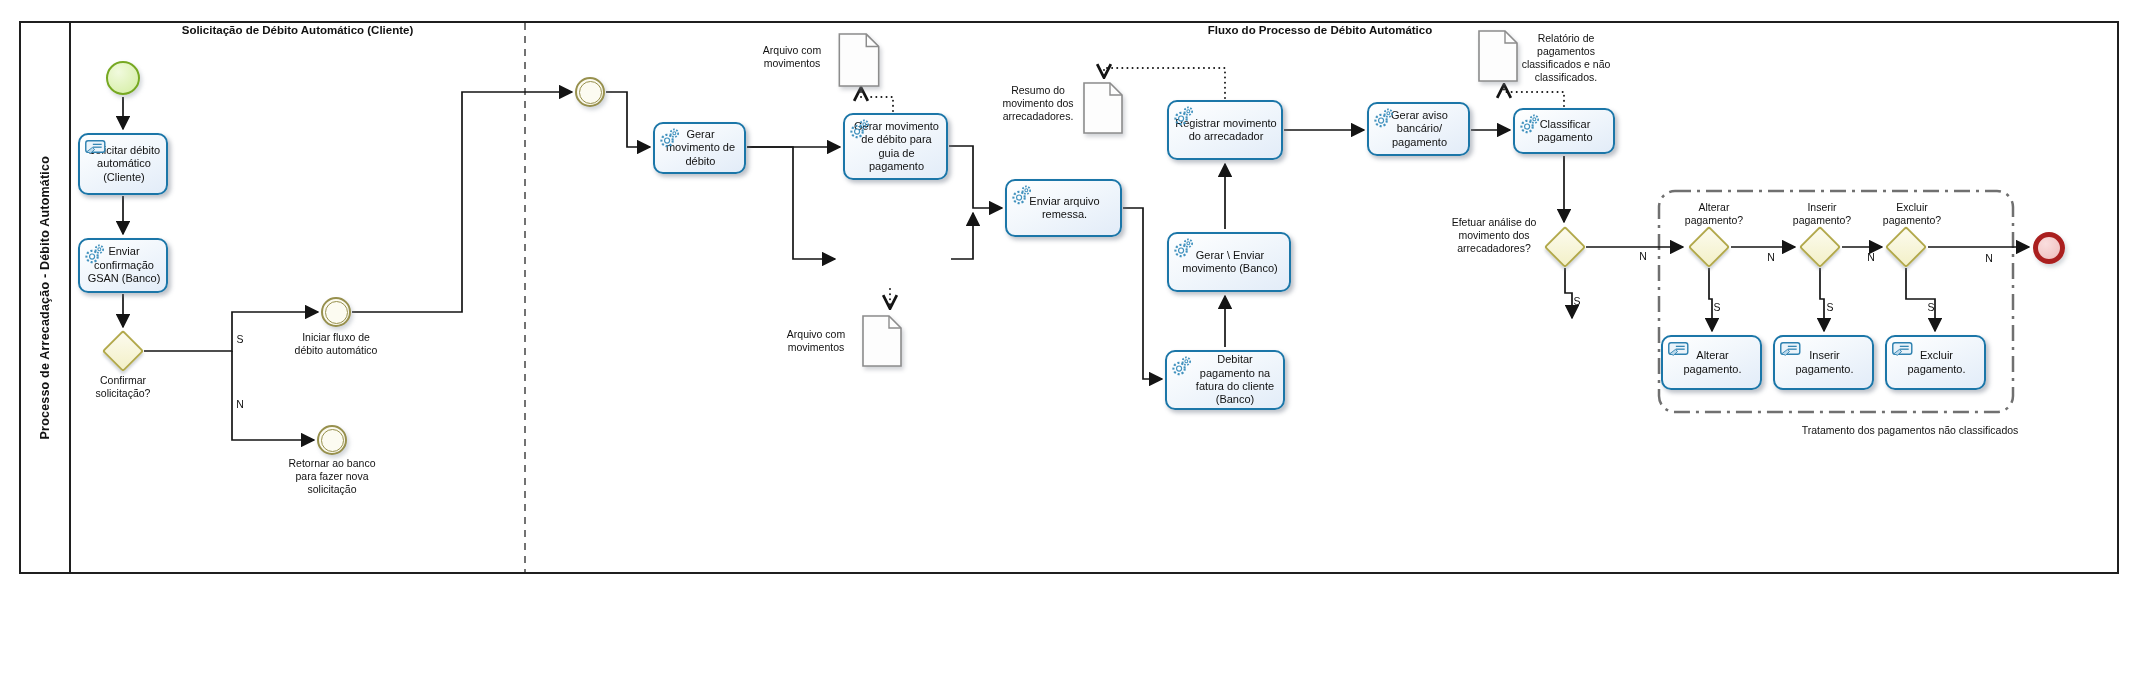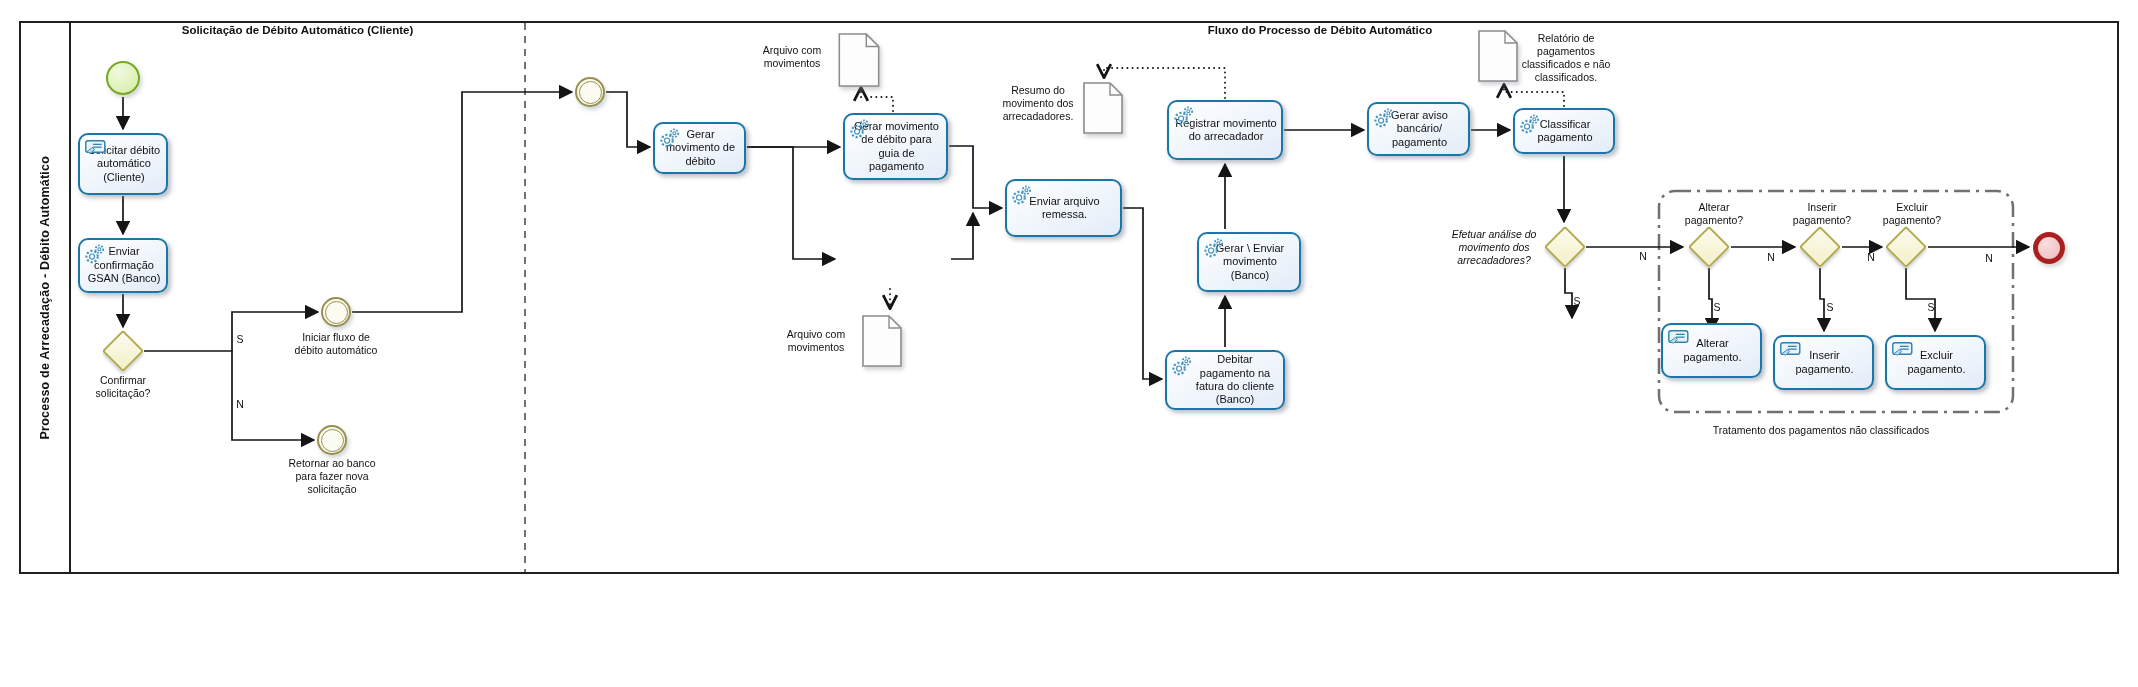--- a/index.html
+++ b/index.html
@@ -165,21 +165,21 @@
         <use href="#sym-gear"></use>
       </svg>
     <span>Registrar movimento do arrecadador</span>
   </div>
   <div class="task" style="left:1005px;top:179px;width:117px;height:58px;">
     <svg class="ticon" width="21" height="21">
         <use href="#sym-gear"></use>
       </svg>
     <span>Enviar arquivo remessa.</span>
   </div>
-  <div class="task" style="left:1167px;top:232px;width:104px;height:60px;margin-left:30px;">
+  <div class="task" style="left:1167px;top:232px;width:124px;height:60px;">
     <svg class="ticon" width="21" height="21">
         <use href="#sym-gear"></use>
       </svg>
     <span>Gerar \ Enviar movimento (Banco)</span>
   </div>
   <div class="task" style="left:1165px;top:350px;width:120px;height:60px;padding-left:24px;">
     <svg class="ticon" width="21" height="21">
         <use href="#sym-gear"></use>
       </svg>
     <span>Debitar pagamento na fatura do cliente (Banco)</span>
@@ -189,21 +189,21 @@
         <use href="#sym-gear"></use>
       </svg>
     <span>Gerar aviso bancário/ pagamento</span>
   </div>
   <div class="task" style="left:1513px;top:108px;width:102px;height:46px;">
     <svg class="ticon" width="21" height="21">
         <use href="#sym-gear"></use>
       </svg>
     <span>Classificar pagamento</span>
   </div>
-  <div class="task" style="left:1661px;top:323px;width:101px;height:55px;">
+  <div class="task" style="left:1661px;top:335px;width:101px;height:55px;">
     <svg class="ticon" width="23" height="16">
         <use href="#sym-user"></use>
       </svg>
     <span>Alterar pagamento.</span>
   </div>
   <div class="task" style="left:1773px;top:335px;width:101px;height:55px;">
     <svg class="ticon" width="23" height="16">
         <use href="#sym-user"></use>
       </svg>
     <span>Inserir pagamento.</span>
@@ -224,29 +224,29 @@
   <svg class="doc" style="left:1083px;top:82px;" width="40" height="52" viewBox="0 0 40 52">
       <use href="#sym-doc"></use>
     </svg>
   <svg class="doc" style="left:1478px;top:30px;" width="40" height="52" viewBox="0 0 40 52">
       <use href="#sym-doc"></use>
     </svg>
 
   <div class="lbl" style="left:293px;top:331px;width:86px;">Iniciar fluxo de débito automático</div>
   <div class="lbl" style="left:284px;top:457px;width:96px;">Retornar ao banco para fazer nova solicitação</div>
   <div class="lbl" style="left:85px;top:374px;width:76px;">Confirmar solicitação?</div>
-  <div class="lbl" style="left:1447px;top:228px;width:94px;font-style:italic;">Efetuar análise do movimento dos arrecadadores?</div>
+  <div class="lbl" style="left:1447px;top:216px;width:94px;">Efetuar análise do movimento dos arrecadadores?</div>
   <div class="lbl" style="left:1681px;top:201px;width:66px;">Alterar pagamento?</div>
   <div class="lbl" style="left:1788px;top:201px;width:68px;">Inserir pagamento?</div>
   <div class="lbl" style="left:1878px;top:201px;width:68px;">Excluir pagamento?</div>
   <div class="lbl" style="left:750px;top:44px;width:84px;">Arquivo com movimentos</div>
   <div class="lbl" style="left:776px;top:328px;width:80px;">Arquivo com movimentos</div>
   <div class="lbl" style="left:994px;top:84px;width:88px;">Resumo do movimento dos arrecadadores.</div>
   <div class="lbl" style="left:1516px;top:32px;width:100px;">Relatório de pagamentos classificados e não classificados.</div>
-  <div class="group-lbl" style="left:1711px;top:424px;width:220px;text-align:center;">Tratamento dos pagamentos não classificados</div>
+  <div class="group-lbl" style="left:1800px;top:424px;width:220px;text-align:center;">Tratamento dos pagamentos não classificados</div>
 
   <div class="branch" style="left:233px;top:333px;">S</div>
   <div class="branch" style="left:233px;top:398px;">N</div>
   <div class="branch" style="left:1570px;top:295px;">S</div>
   <div class="branch" style="left:1636px;top:250px;">N</div>
   <div class="branch" style="left:1710px;top:301px;">S</div>
   <div class="branch" style="left:1764px;top:251px;">N</div>
   <div class="branch" style="left:1823px;top:301px;">S</div>
   <div class="branch" style="left:1864px;top:251px;">N</div>
   <div class="branch" style="left:1924px;top:301px;">S</div>

